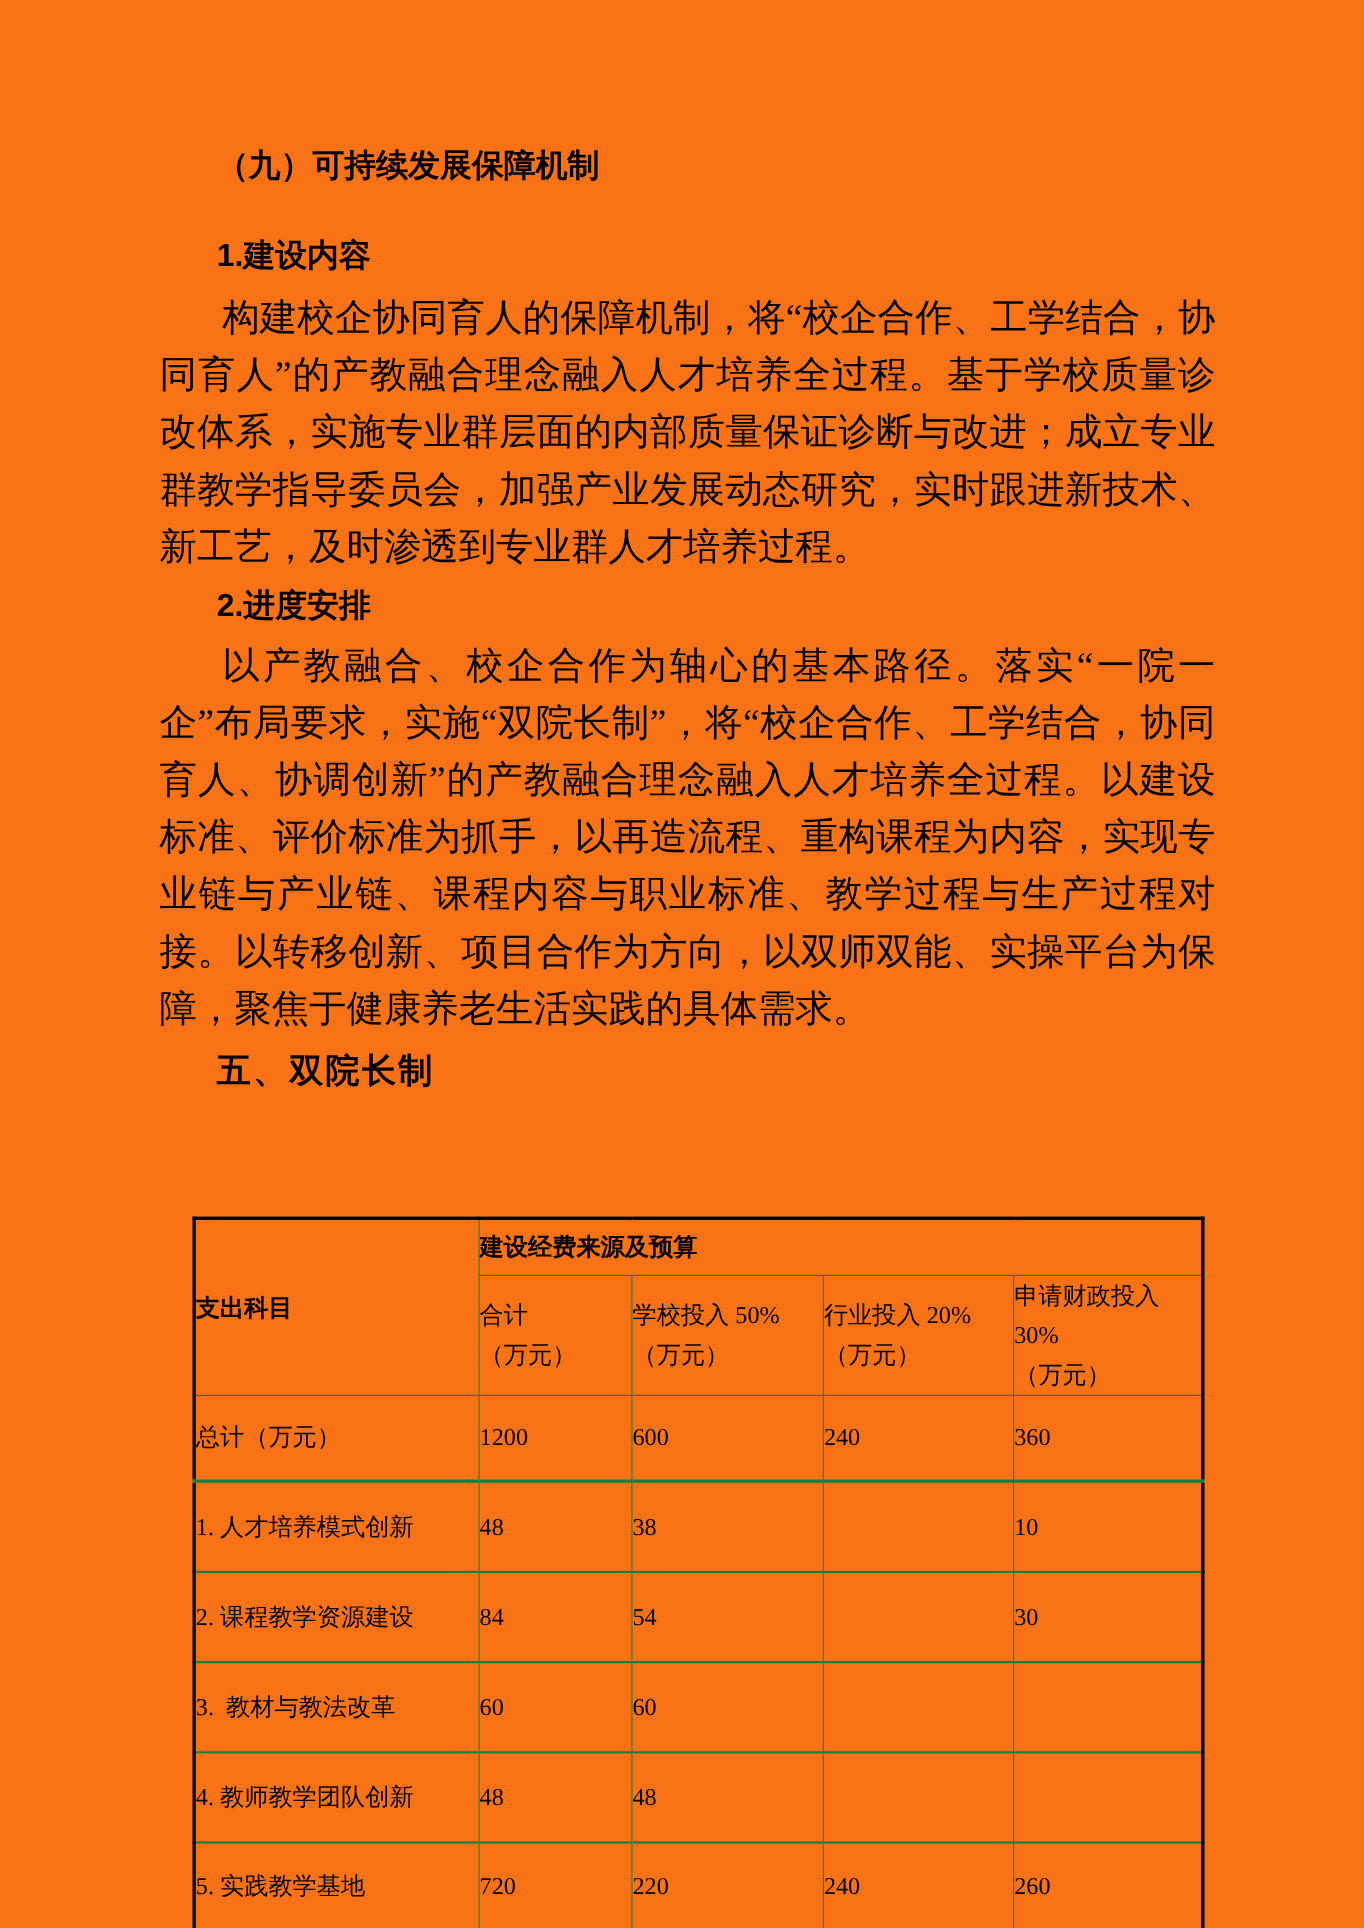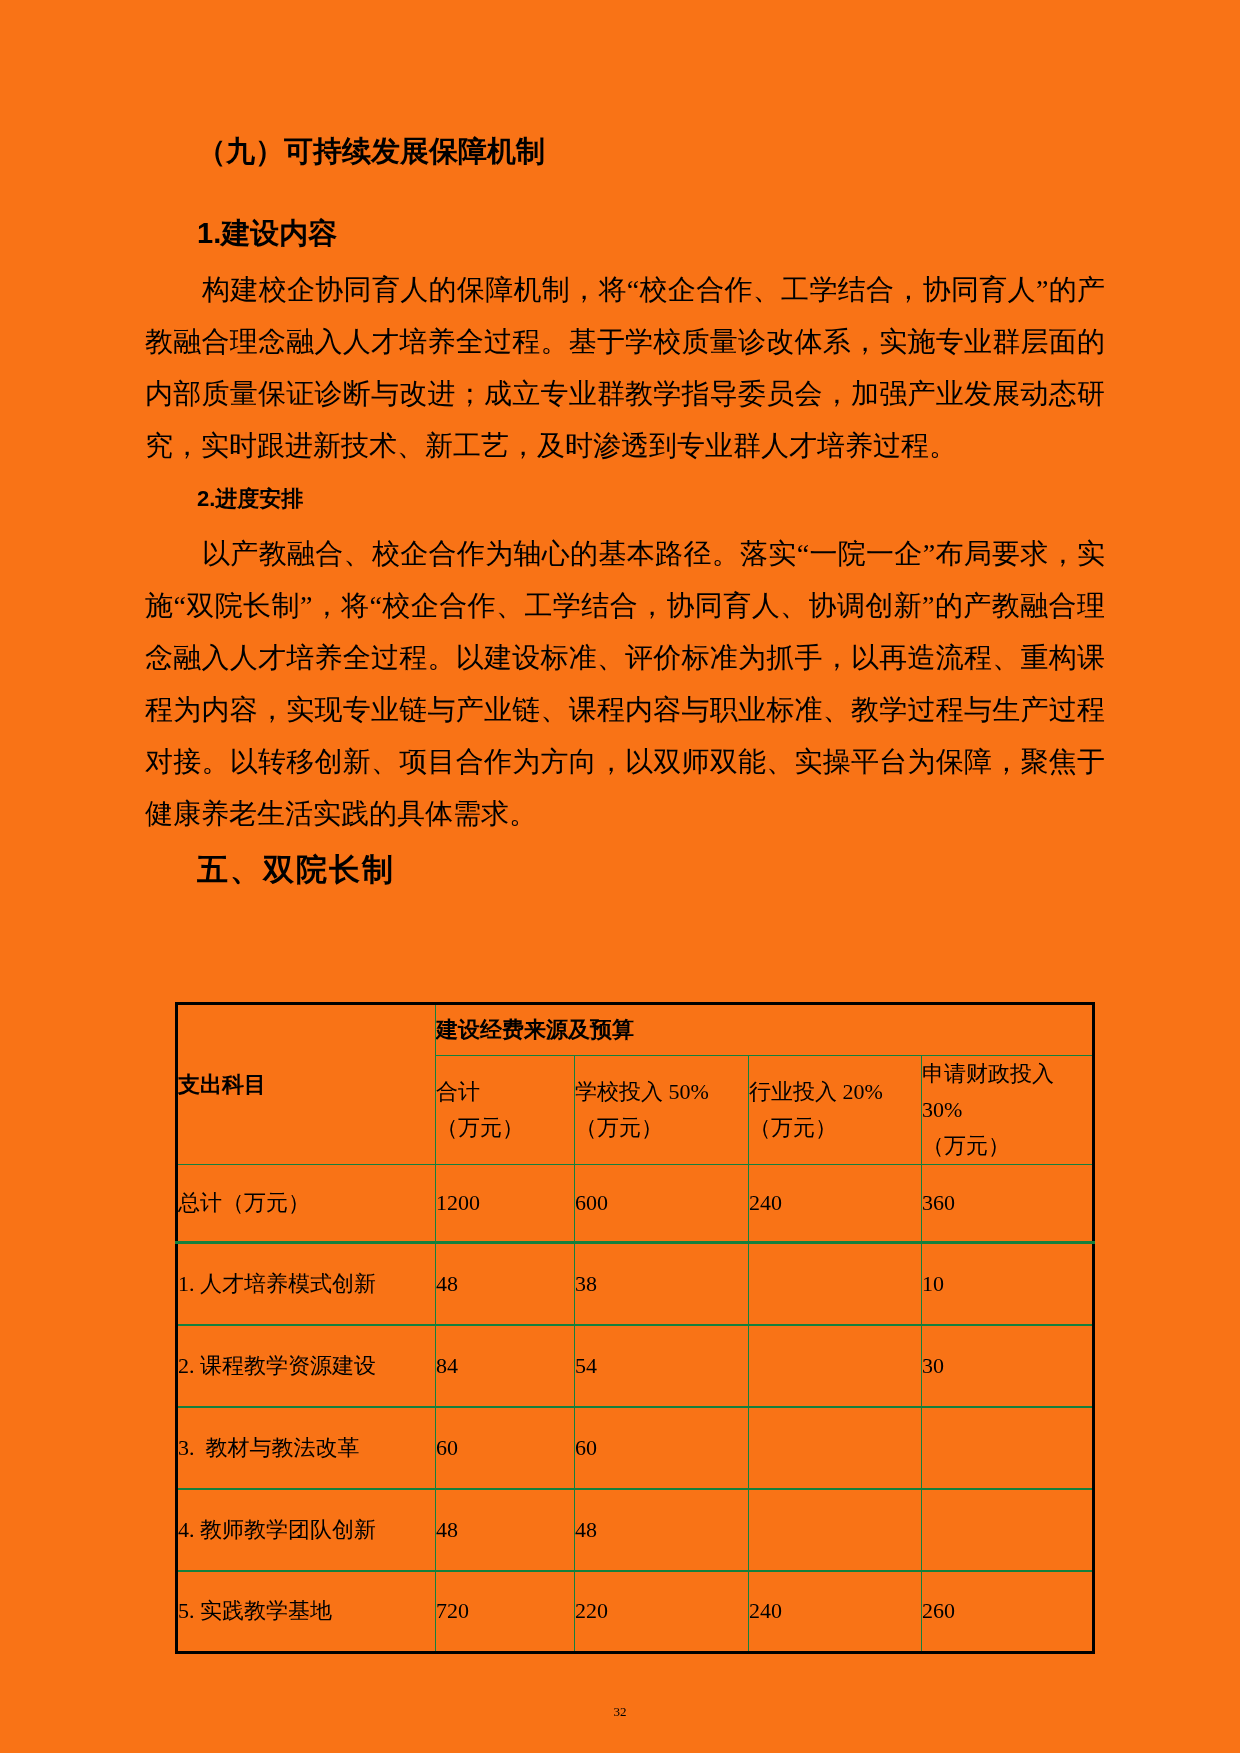--- a/index.html
+++ b/index.html
@@ -20,24 +20,24 @@
     padding: 132px 135px 0 145px; 
   }
   .h-bold {
     font-family: "Liberation Sans", sans-serif;
     font-weight: bold;
     margin: 0;
     padding-left: 52px; 
   }
   .h-section9 { font-size: 29px; line-height: 38px; margin-bottom: 24px; }
   .h-sub      { font-size: 29px; line-height: 38px; margin-bottom: 12px; margin-top: 44px; }
-  .h-sub2     { font-size: 22px; line-height: 38px; margin-top: 8px; margin-bottom: 10px; }
+  .h-sub2     { font-size: 29px; line-height: 38px; margin-top: 8px; margin-bottom: 10px; }
   .h-section5 { font-size: 31px; line-height: 40px; margin-top: 10px; letter-spacing: 2px; }
   .body-para {
-    font-size: 28px;
+    font-size: 34px;
     line-height: 52px;
     text-align: justify;
     text-indent: 57px;
     margin: 0 0 8px 0;
   }
   
   table.budget {
     border-collapse: collapse;
     table-layout: fixed;
     width: 917px;

